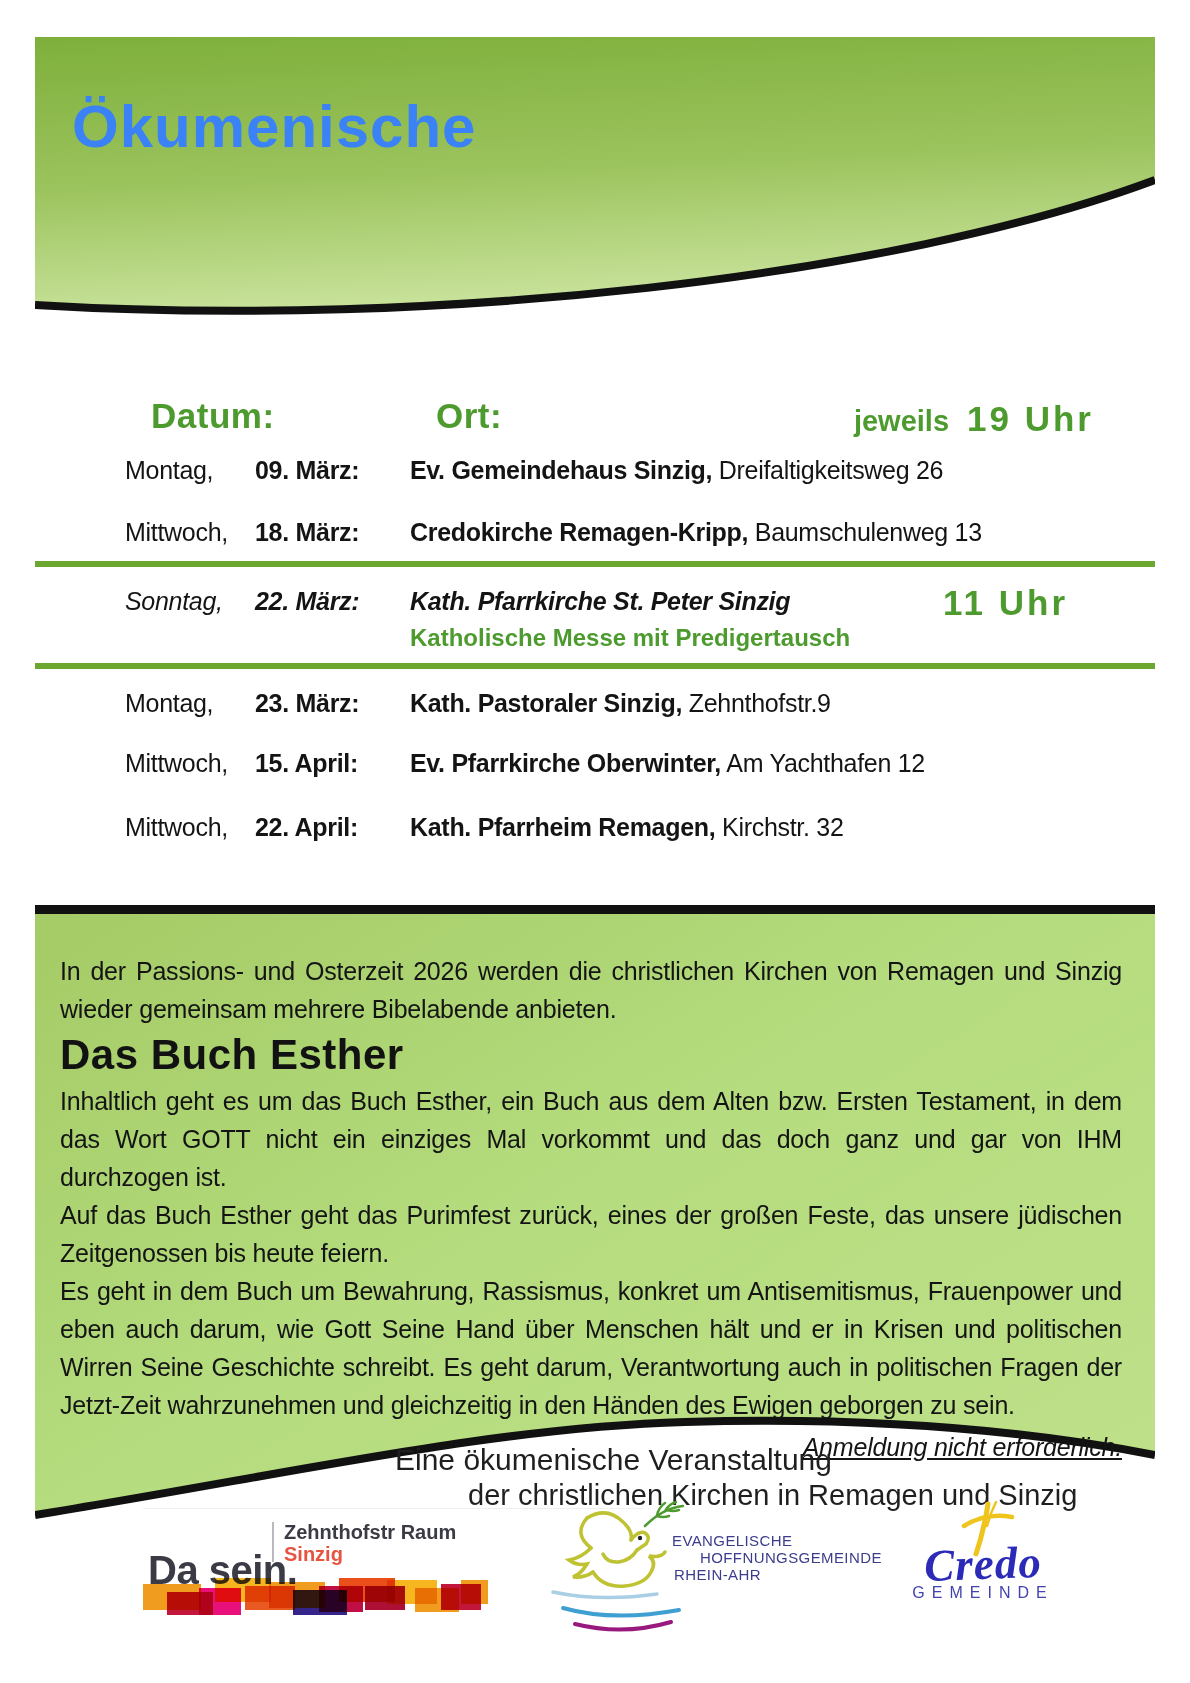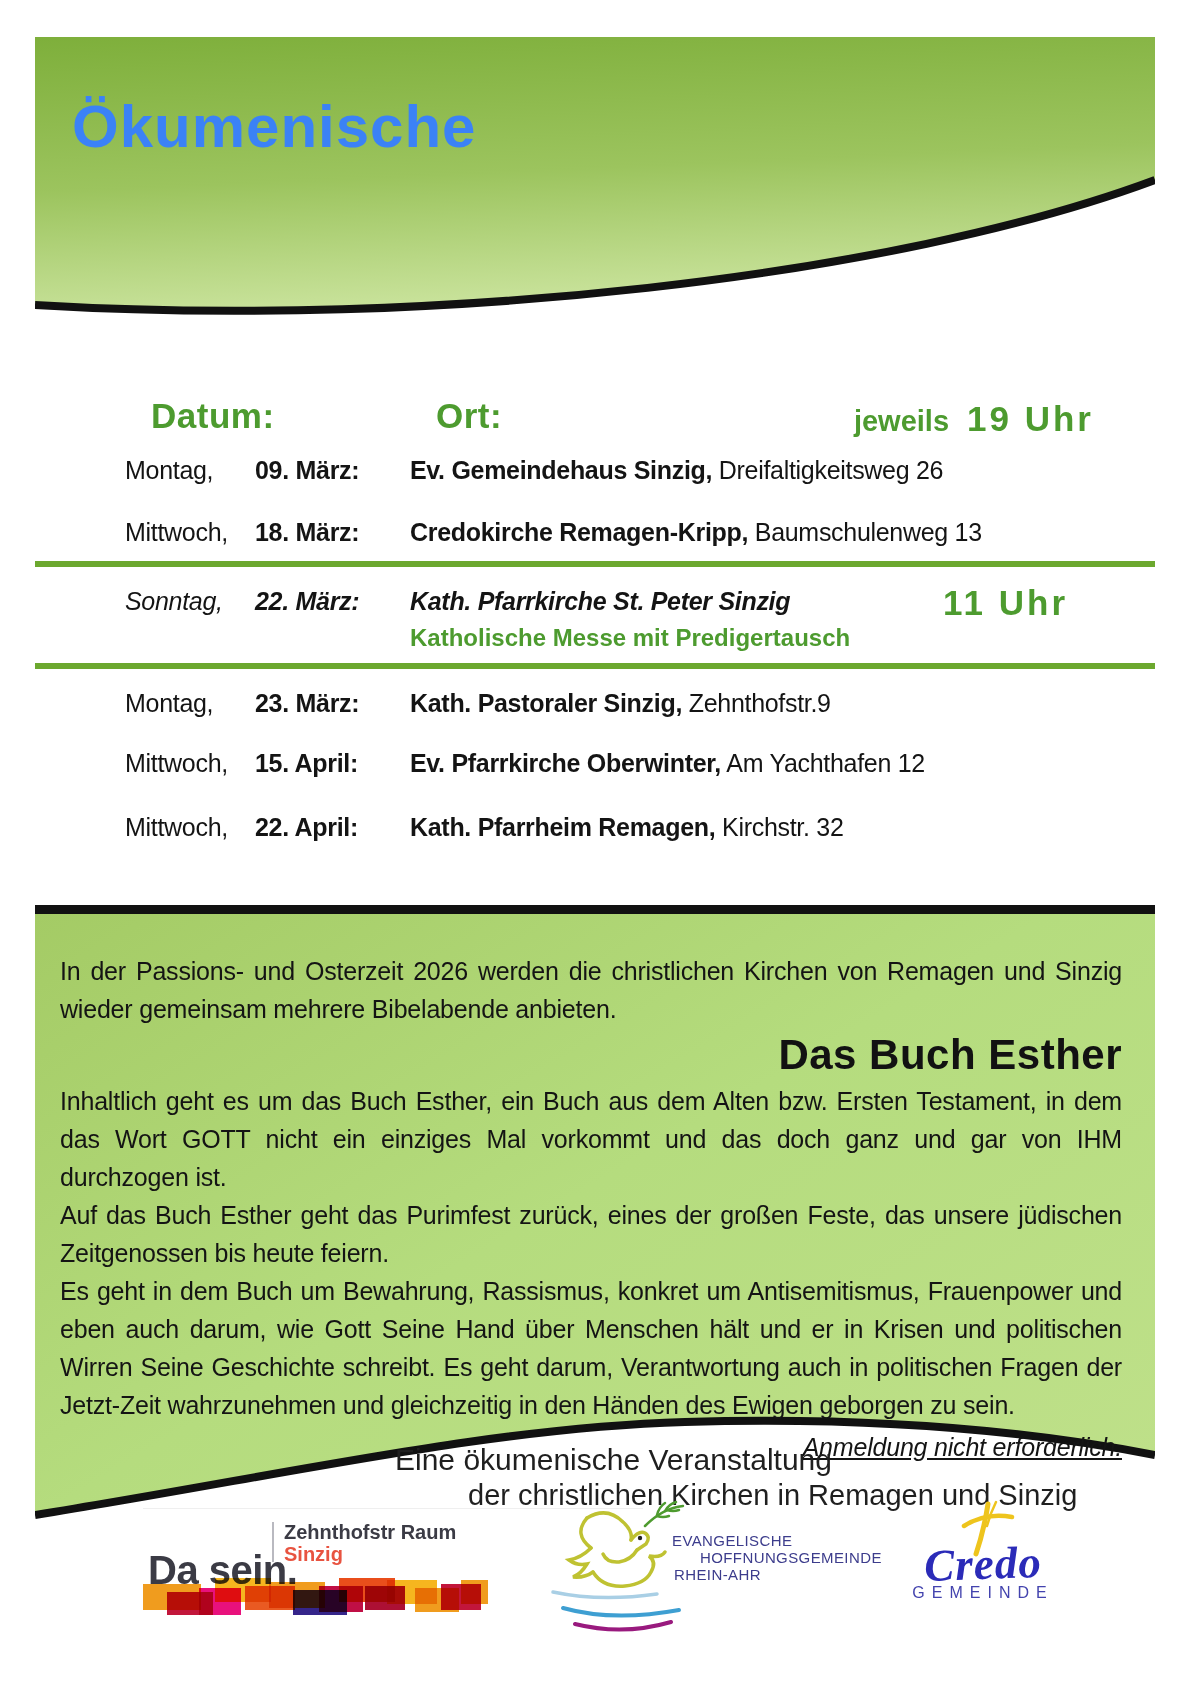--- a/index.html
+++ b/index.html
@@ -35,21 +35,21 @@
   .green-note{position:absolute;left:410px;color:#4D9B2F;font-weight:700;font-size:24px;letter-spacing:0;white-space:nowrap;}
   
   .box-svg{position:absolute;left:35px;top:905px;width:1120px;height:625px;}
   .box-text{
     position:absolute;left:60px;top:952px;width:1062px;
     font-size:25px;line-height:38px;letter-spacing:-0.2px;color:#141414;
     text-align:justify;hyphens:manual;
   }
   .box-text p{margin:0;}
   .box-heading{
-    text-align:right;font-weight:800;font-size:42px;line-height:54px;
+    text-align:left;font-weight:800;font-size:42px;line-height:54px;
     letter-spacing:0.5px;color:#121212;margin:0;
   }
   .box-note{text-align:right;font-style:italic;text-decoration:underline;margin-top:4px !important;}
   
   .footer-line{position:absolute;font-size:30px;color:#1f1f1f;white-space:nowrap;}
   .f1{left:395px;top:1443px;}
   .f2{left:468px;top:1479px;font-size:29px;}
   
   .logo-rule{position:absolute;left:143px;top:1508px;width:500px;height:1px;background:#efefef;}
   .dasein-brand{position:absolute;left:148px;top:1548px;font-size:40px;font-weight:800;color:#3B3B45;letter-spacing:-0.5px;}

